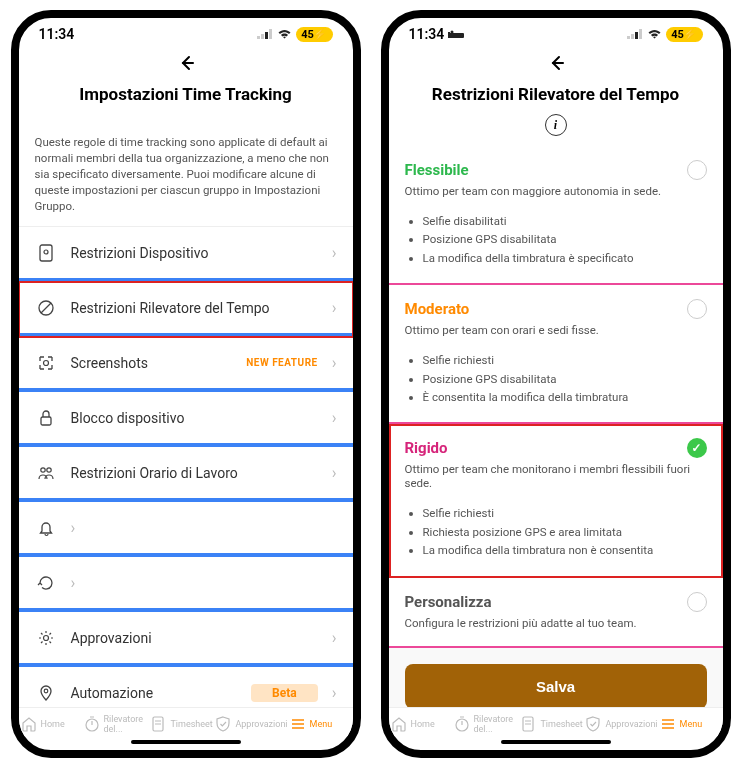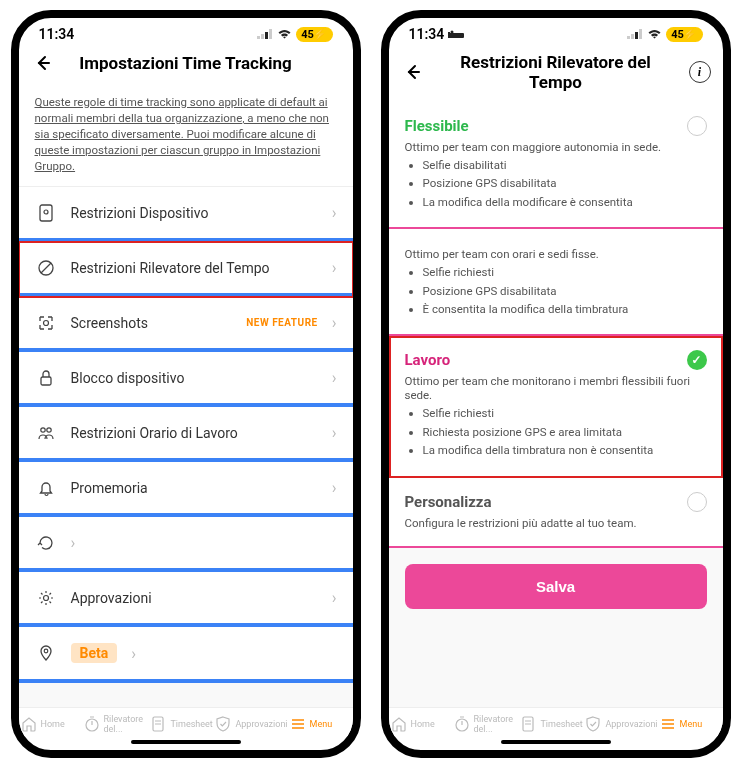--- a/index.html
+++ b/index.html
@@ -40,76 +40,76 @@
     font-size: 11px;
     font-weight: 700;
     display: flex;
     align-items: center;
   }
   .header {
     display: flex;
     align-items: center;
     padding: 6px 12px 10px;
     gap: 10px;
+    flex-direction: column;
   }
   .header-title {
     font-size: 17px;
     font-weight: 700;
     flex: 1;
     text-align: center;
   }
   .back-btn, .info-btn { width:22px; height:22px; display:flex; align-items:center; justify-content:center; }
   .info-btn { border:1.5px solid #333; border-radius:50%; font-size:12px; font-weight:600; font-style:italic; font-family:Georgia,serif; }
   .content { flex:1; overflow:auto; background:#f9f9f9; }
   .desc {
     font-size: 11.5px;
     line-height: 1.4;
     color: #555;
     padding: 10px 16px 12px;
     background:#fff;
     border-bottom:1px solid #eee;
-    text-decoration:underline;
   }
   .setting-row {
     display: flex;
     align-items: center;
     gap: 14px;
     padding: 16px;
     background:#fff;
     border-bottom: 4px solid #3b82f6;
   }
   .setting-row.highlighted { outline:2px solid #d22; outline-offset:-1px; }
   .row-icon { width:22px; display:flex; justify-content:center; color:#444; }
   .row-label { flex:1; font-size:14px; color:#333; }
   .chevron { color:#bbb; }
   .badge-new { color:#ff8a00; font-size:10px; font-weight:700; letter-spacing:.5px; }
-  .badge-beta { background:#ffe4c4; color:#ff8a00; font-size:14px; font-weight:700; padding:2px 9px; border-radius:4px; }
+  .badge-beta { background:#ffe4c4; color:#ff8a00; font-size:12px; font-weight:700; padding:2px 21px; border-radius:4px; }
   .option-card {
     padding: 14px 16px 16px;
     border-bottom:2px solid #ec4899;
     background:#fff;
     position:relative;
   }
   .option-card.highlighted { outline:2px solid #d22; outline-offset:-2px; }
   .opt-header { display:flex; justify-content:space-between; align-items:center; }
   .opt-title { font-size:15px; font-weight:700; }
   .opt-title.green { color:#2db84d; }
   .opt-title.orange { color:#ff8a00; }
   .opt-title.pink { color:#d6247a; }
   .opt-title.gray { color:#555; }
   .radio-circle { width:20px; height:20px; border:1.5px solid #ccc; border-radius:50%; }
   .check-circle { width:20px; height:20px; background:#3cc84a; border-radius:50%; display:flex; align-items:center; justify-content:center; }
   .check-circle::after { content:"✓"; color:#fff; font-size:12px; font-weight:700; }
   .opt-sub { font-size:11.5px; color:#555; margin-top:4px; }
-  .opt-bullets { list-style:disc; padding-left:18px; margin-top:2px; }
+  .opt-bullets { list-style:disc; padding-left:18px; margin-top:14px; }
   .opt-bullets li { font-size:11.5px; color:#555; line-height:1.6; }
   .save-area { padding: 16px; background:#f9f9f9; }
   .save-btn {
     width:100%;
-    background:#ec4899;
+    background:#a16207;
     color:#fff;
     font-size:15px;
     font-weight:600;
     border:none;
     border-radius:8px;
     padding:14px;
     text-align:center;
   }
   .tabbar {
     display:flex;
@@ -236,21 +236,20 @@
       <span class="chevron">›</span>
     </div>
 
     <div class="setting-row">
       <span class="row-icon">
           <svg width="18" height="18" viewBox="0 0 18 18">
             <path d="M5 12V8a4 4 0 018 0v4l1.5 2h-11z" fill="none" stroke="#444" stroke-width="1.3"></path>
             <path d="M8 15a1.5 1.5 0 003 0" fill="none" stroke="#444" stroke-width="1.2"></path>
           </svg>
         </span>
-      <span class="row-label">Promemoria</span>
       <span class="chevron">›</span>
     </div>
 
     <div class="setting-row">
       <span class="row-icon">
           <svg width="18" height="18" viewBox="0 0 18 18">
             <path d="M3 9a6 6 0 1 1 2 4.5M3 9l-2 2M3 9l2 2" fill="none" stroke="#444" stroke-width="1.3"></path>
           </svg>
         </span>
       <span class="chevron">›</span>
@@ -267,20 +266,21 @@
       <span class="chevron">›</span>
     </div>
 
     <div class="setting-row">
       <span class="row-icon">
           <svg width="18" height="18" viewBox="0 0 18 18">
             <path d="M9 2a5 5 0 015 5c0 3.5-5 9-5 9S4 10.5 4 7a5 5 0 015-5z" fill="none" stroke="#444" stroke-width="1.3"></path>
             <circle cx="9" cy="7" r="1.8" fill="none" stroke="#444" stroke-width="1.2"></circle>
           </svg>
         </span>
+      <span class="row-label">Automazione</span>
       <span class="badge-beta">Beta</span>
       <span class="chevron">›</span>
     </div>
   </div>
 
   <div class="tabbar">
     <div class="tab">
       <span class="tab-icon">
           <svg width="18" height="18" viewBox="0 0 18 18">
             <path d="M3 8l6-5 6 5v7a1 1 0 01-1 1h-3v-5H7v5H4a1 1 0 01-1-1z" fill="none" stroke="currentColor" stroke-width="1.2"></path>
@@ -379,36 +379,40 @@
 
     <div class="option-card">
       <div class="opt-header">
         <span class="opt-title green">Flessibile</span>
         <span class="radio-circle"></span>
       </div>
       <div class="opt-sub">Ottimo per team con maggiore autonomia in sede.</div>
       <ul class="opt-bullets">
         <li>Selfie disabilitati</li>
         <li>Posizione GPS disabilitata</li>
-        <li>La modifica della modificare è consentita</li>
+        <li>La modifica della timbratura è specificato</li>
       </ul>
     </div>
 
     <div class="option-card">
+      <div class="opt-header">
+        <span class="opt-title orange">Moderato</span>
+        <span class="radio-circle"></span>
+      </div>
       <div class="opt-sub">Ottimo per team con orari e sedi fisse.</div>
       <ul class="opt-bullets">
         <li>Selfie richiesti</li>
         <li>Posizione GPS disabilitata</li>
         <li>È consentita la modifica della timbratura</li>
       </ul>
     </div>
 
     <div class="option-card highlighted">
       <div class="opt-header">
-        <span class="opt-title pink">Lavoro</span>
+        <span class="opt-title pink">Rigido</span>
         <span class="check-circle"></span>
       </div>
       <div class="opt-sub">Ottimo per team che monitorano i membri flessibili fuori sede.</div>
       <ul class="opt-bullets">
         <li>Selfie richiesti</li>
         <li>Richiesta posizione GPS e area limitata</li>
         <li>La modifica della timbratura non è consentita</li>
       </ul>
     </div>
 

